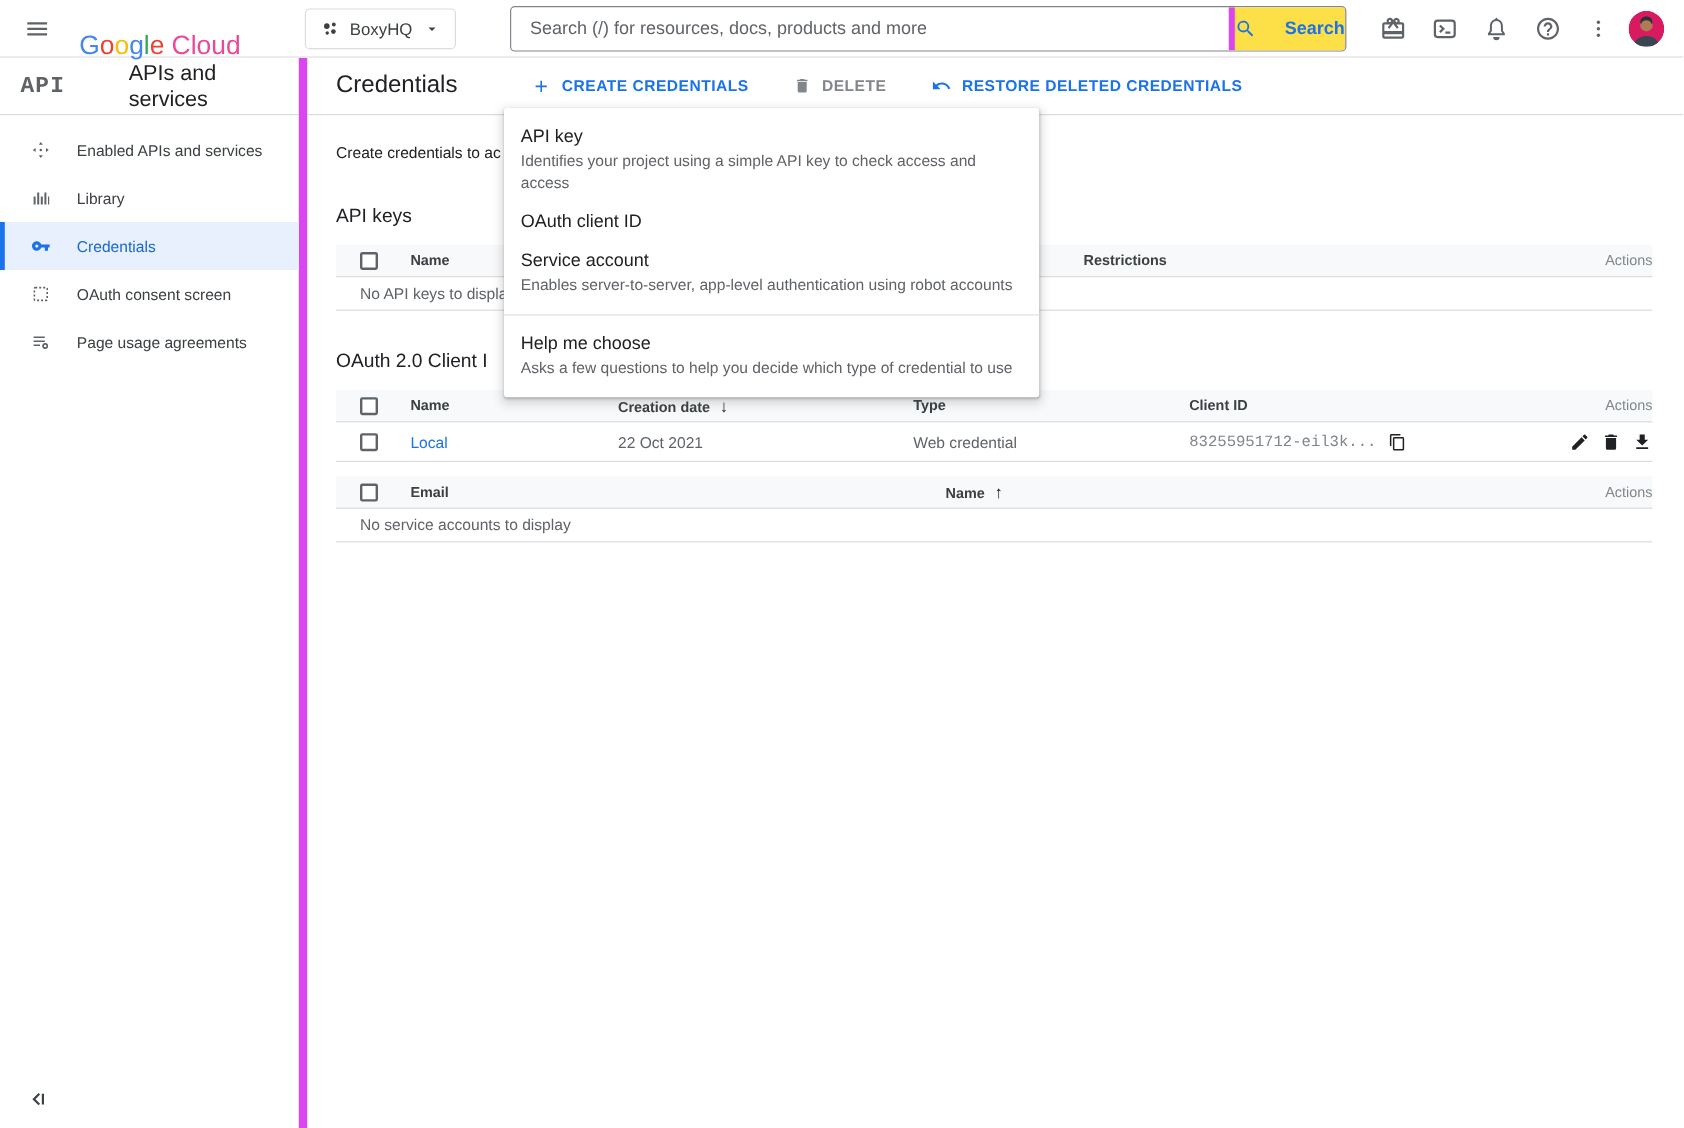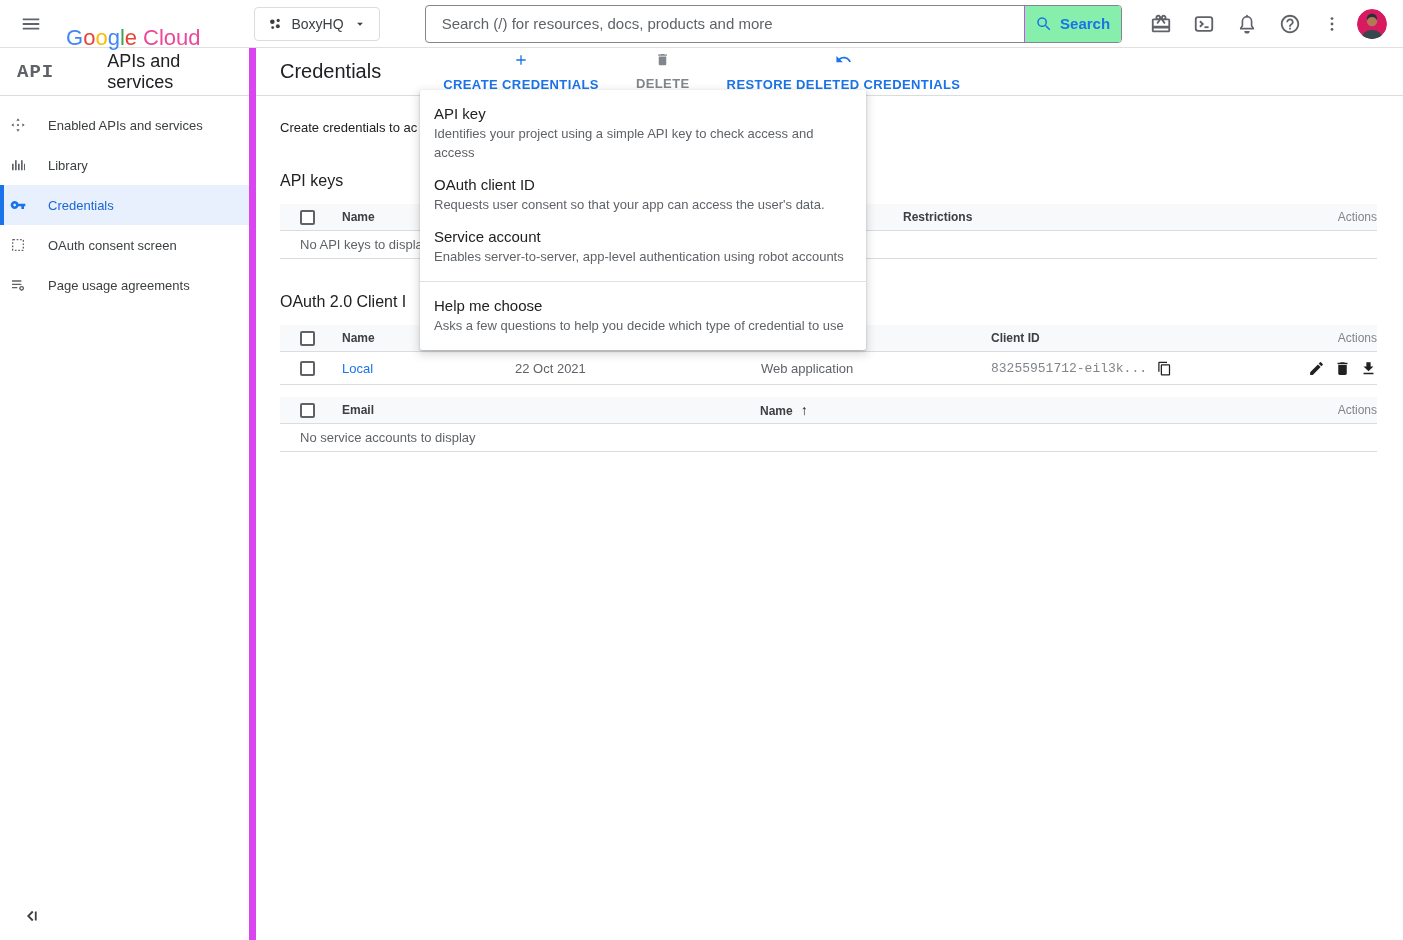--- a/index.html
+++ b/index.html
@@ -18,54 +18,54 @@
   .logo .cloud { color:#ec4899; margin-left:6px;margin-top:29px; }
   .project-btn { margin-left:53px; height:34px; display:flex; align-items:center; gap:9px;
     border:1px solid #dadce0; border-radius:4px; background:#fff; padding:0 12px;
     font-size:14px; font-weight:500; color:#3c4043; cursor:pointer;
     font-family:"Liberation Sans", sans-serif; }
   .searchbox { margin-left:45px; width:697px; height:38px; border:1px solid #80868b;
     border-radius:4px; display:flex; align-items:stretch; background:#fff; overflow:hidden; }
   .searchbox input { flex:1; border:none; outline:none; padding:0 16px; font-size:15px;
     color:#202124; font-family:"Liberation Sans", sans-serif; background:transparent; }
   .searchbox input::placeholder { color:#5f6368; }
-  .search-btn { width:97px; border:none; border-left:1px solid #d946ef; background:#86efac;
-    display:flex; align-items:center; justify-content:center; gap:7px; color:#1a73e8;
+  .search-btn { width:97px; border:none; border-left:5px solid #d946ef; background:#fde047;
+    display:flex; align-items:center; justify-content:space-between; gap:7px; color:#1a73e8;
     font-size:15px; font-weight:700; cursor:pointer; font-family:"Liberation Sans", sans-serif; }
   .top-icons { margin-left:auto; display:flex; align-items:center; gap:21px; }
   .avatar { width:30px; height:30px; border-radius:50%; overflow:hidden; margin-left:15px;
     cursor:pointer; flex:none; }
 
   
   .shell { display:flex; height:892px; }
 
   
   .sidebar { width:256px; flex:none; border-right:7px solid #d946ef; position:relative; background:#fff; }
   .sb-header { height:48px; display:flex; align-items:center; padding-left:17px; gap:17px;
     border-bottom:1px solid #dadce0; }
   .sb-logo { font-family:"Liberation Mono", monospace; font-weight:700; font-size:19px;
     color:#5f6368; letter-spacing:1px; }
   .sb-title { font-size:18px; color:#202124;margin-left:36px; }
   .sb-nav { padding-top:9px; }
-  .sb-item { height:40px; display:flex; align-items:center; padding-left:10px; gap:22px;
+  .sb-item { height:40px; display:flex; align-items:center; padding-left:26px; gap:22px;
     cursor:pointer; color:#3c4043; font-size:13px;text-align:right; }
   .sb-item .sb-ic { width:16px; height:16px; color:#5f6368; display:flex; align-items:center; flex:none; }
   .sb-item.active { background:#e8f0fe; box-shadow:inset 4px 0 0 #1a73e8; color:#1967d2; }
   .sb-item.active .sb-ic { color:#1a73e8; }
   .collapse-btn { position:absolute; left:22px; bottom:14px; width:20px; height:20px; color:#3c4043; }
 
   
   .main { flex:1; display:flex; flex-direction:column; background:#fff; }
   .main-header { height:48px; flex:none; display:flex; align-items:center; padding:0 24px;
     border-bottom:1px solid #dadce0; }
   .page-title { font-size:20px; color:#202124; margin-right:62px; }
   .actions-bar { display:flex; align-items:center; gap:37px; }
   .txt-btn { display:flex; align-items:center; gap:9px; background:none; border:none; cursor:pointer;
     font-size:13px; font-weight:700; letter-spacing:.4px; color:#1a73e8;
-    font-family:"Liberation Sans", sans-serif;flex-direction:column; }
+    font-family:"Liberation Sans", sans-serif; }
   .txt-btn.disabled { color:#80868b; cursor:default; }
   .content { padding:24px 26px 0 24px; flex:1; overflow:hidden; }
   .intro { font-size:13px; color:#202124; }
   .section-h { font-size:16px; font-weight:400; color:#202124; }
   .h-api { margin-top:37px; } .h-oauth { margin-top:34px; }
   .sa-row { margin-top:26px; display:flex; align-items:center; justify-content:space-between; }
   .link { color:#1a73e8; cursor:pointer; }
   .manage-link { font-size:13px; }
 
   
@@ -73,21 +73,21 @@
   .trow { display:flex; align-items:center; border-bottom:1px solid #dadce0; }
   .thead { height:27px; background:#f8f9fa; font-size:12px; font-weight:700; color:#3c4043; }
   .tdata { height:33px; font-size:13px; color:#5f6368; }
   .tempty { height:28px; font-size:13px; color:#5f6368; padding-left:20px; }
   .c-check { width:62px; padding-left:20px; flex:none; display:flex; align-items:center; }
   .checkbox { width:15px; height:15px; border:2px solid #5f6368; border-radius:2px; background:#fff; cursor:pointer; }
   .c-actions { width:70px; flex:none; text-align:right; font-weight:400; color:#80868b; }
   .c-api-name { width:561px; flex:none; } .c-api-restr { flex:1; }
   .c-oa-name { width:173px; flex:none; } .c-oa-date { width:246px; flex:none; }
   .c-oa-type { width:230px; flex:none; } .c-oa-cid { flex:1; display:flex; align-items:center; }
-  .c-sa-email { width:418px; flex:none; } .c-sa-name { flex:1; }
+  .c-sa-email { width:418px; flex:none; } .c-sa-name { flex:1;margin-left:28px; }
   .sort-arrow { font-size:14px; font-weight:700; color:#202124; margin-left:8px; }
   .mono { font-family:"Liberation Mono", monospace; font-size:13px; color:#80868b; }
   .copy-btn { margin-left:9px; color:#202124; width:16px; height:16px; }
   .row-actions { width:70px; flex:none; display:flex; justify-content:flex-end; gap:9px; color:#202124; }
   .row-actions .icon-btn { color:#202124; }
 
   
   .menu { position:absolute; left:420px; top:90px; width:446px; background:#fff; z-index:40;
     padding:8px 0; box-shadow:0 1px 2px rgba(60,64,67,.3), 0 3px 8px 2px rgba(60,64,67,.18);
     border-radius:2px; }
@@ -307,21 +307,21 @@
           <div class="c-oa-type">Type</div>
           <div class="c-oa-cid">Client ID</div>
           <div class="c-actions">Actions</div>
         </div>
         <div class="trow tdata">
           <div class="c-check">
             <span class="checkbox"></span>
           </div>
           <div class="c-oa-name"><a class="link">Local</a></div>
           <div class="c-oa-date">22 Oct 2021</div>
-          <div class="c-oa-type">Web application</div>
+          <div class="c-oa-type">Web credential</div>
           <div class="c-oa-cid">
             <span class="mono">83255951712-eil3k...</span>
             <button class="icon-btn copy-btn">
               <svg width="15" height="15" viewBox="0 0 24 24" fill="currentColor">
                   <path d="M16 1H4c-1.1 0-2 .9-2 2v14h2V3h12V1zm3 4H8c-1.1 0-2 .9-2 2v14c0 1.1.9 2 2 2h11c1.1 0 2-.9 2-2V7c0-1.1-.9-2-2-2zm0 16H8V7h11v14z"></path>
                 </svg>
             </button>
           </div>
           <div class="row-actions">
             <button class="icon-btn">
@@ -360,21 +360,20 @@
   </main>
 </div>
 
 <div class="menu">
   <div class="menu-item">
     <div class="mi-title">API key</div>
     <div class="mi-desc">Identifies your project using a simple API key to check access and access</div>
   </div>
   <div class="menu-item">
     <div class="mi-title">OAuth client ID</div>
-    <div class="mi-desc">Requests user consent so that your app can access the user's data.</div>
   </div>
   <div class="menu-item">
     <div class="mi-title">Service account</div>
     <div class="mi-desc">Enables server-to-server, app-level authentication using robot accounts</div>
   </div>
   <div class="menu-divider"></div>
   <div class="menu-item">
     <div class="mi-title">Help me choose</div>
     <div class="mi-desc">Asks a few questions to help you decide which type of credential to use</div>
   </div>

